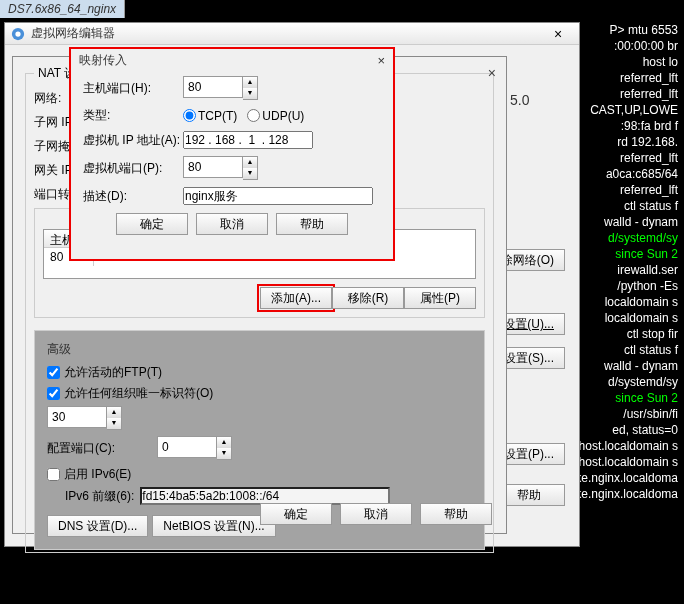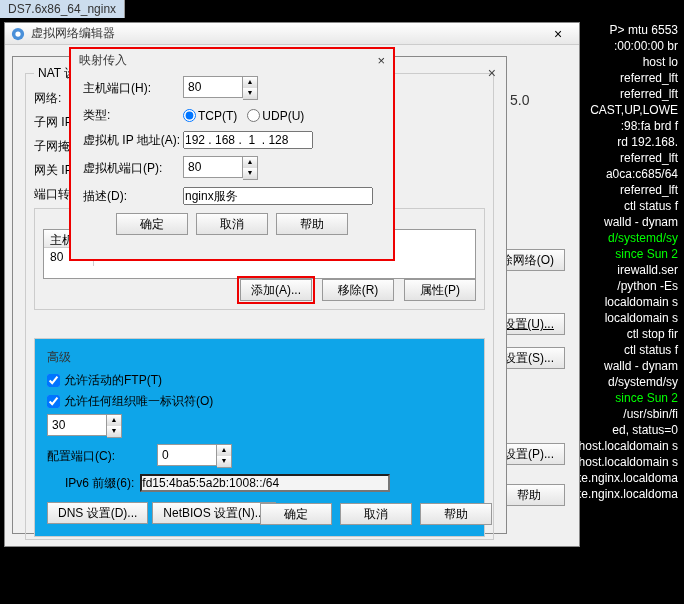--- a/index.html
+++ b/index.html
@@ -1,57 +1,57 @@
 <!DOCTYPE html>
 <html><head>
   <meta charset="utf-8">
   <style>
     * { margin: 0; padding: 0; box-sizing: border-box; font-family: "Microsoft YaHei", Arial, sans-serif; font-size: 12px; }
     body { background: #000; width: 684px; height: 604px; position: relative; overflow: hidden; }
     .tab-bar { position: absolute; top: 0; left: 0; height: 18px; background: #444; display: flex; }
     .tab { background: #e8e8e8; padding: 2px 8px; border-right: 1px solid #999; color: #333; }
-    .tab.active { background: #cde; }
+    .tab.active { background: #cde; font-style: italic; }
     .terminal { position: absolute; top: 18px; left: 0; right: 0; bottom: 0; background: #000; color: #fff; font-family: monospace; font-size: 13px; padding: 4px; white-space: pre; line-height: 16px; }
     .term-green { color: #0f0; }
     
     .editor-window { position: absolute; left: 4px; top: 22px; width: 576px; height: 525px; background: #f0f0f0; border: 1px solid #888; }
     .title-bar { height: 22px; background: linear-gradient(#fff,#e8e8e8); display: flex; align-items: center; padding: 0 6px; border-bottom: 1px solid #ccc; }
     .title-bar .icon { width: 14px; height: 14px; margin-right: 6px; }
     .title-bar .title { flex: 1; color: #333; }
     .title-bar .close { width: 30px; text-align: center; cursor: pointer; font-size: 14px; }
     
     .nat-window { position: absolute; left: 12px; top: 56px; width: 495px; height: 478px; background: #f0f0f0; border: 1px solid #888; }
     .nat-close { position: absolute; top: 8px; right: 10px; font-size: 14px; cursor: pointer; color: #444;}
     .nat-body { padding: 8px 12px; }
     .nat-row { display: flex; align-items: center; margin-bottom: 4px; height: 20px;}
     .nat-row label { width: 75px; text-align: left; }
     .btn { background: linear-gradient(#fdfdfd,#e4e4e4); border: 1px solid #999; padding: 3px 10px; cursor: pointer; min-width: 72px; text-align: center; height: 22px; line-height: 14px;}
     .btn-row { display: flex; gap: 8px; justify-content: center; margin-top: 8px; }
     .right-btns { position: absolute; right: 14px; display: flex; flex-direction: column; gap: 8px; }
     .bottom-btns { position: absolute; bottom: 8px; right: 14px; display: flex; gap: 8px; }
     
-    .adv-fieldset { border: 1px solid #ccc; background: #0ea5e9; margin-top: 28px; padding: 10px 12px 12px 12px; }
+    .adv-fieldset { border: 1px solid #ccc; background: #a3a3a3; margin-top: 12px; padding: 10px 12px 12px 12px; }
     .adv-title { color: #333; margin-bottom: 6px; }
     .adv-row { display: flex; align-items: center; margin-bottom: 6px; }
     .adv-row .lbl { margin-right: 6px; }
     .spinner { display: inline-flex; }
     .spinner input { width: 60px; border: 1px solid #999; height: 22px; padding: 1px 4px;}
     .spinner .sp-btns { display: flex; flex-direction: column; border: 1px solid #999; border-left: none;}
     .spinner .sp-btns span { width: 14px; height: 11px; background: linear-gradient(#fff,#ddd); font-size: 7px; text-align: center; line-height: 10px; cursor: pointer; }
     .chk { display: flex; margin-bottom: 4px; }
     .chk input { margin-right: 4px; }
 
     .ipv6-fld { width: 250px; }
     .dns-row { margin-top: 10px; display:flex; gap:4px;}
     
     .port-fieldset { border: 1px solid #ccc; position: relative; padding: 20px 8px 8px 8px; margin-top: 40px; }
     .port-table { height: 50px; background: #fff; border: 1px solid #999; display: flex; }
     .port-col { border-right: 1px solid #ccc; padding: 2px 6px; height: 18px;}
     .port-table .hdr { background: linear-gradient(#fff,#e8e8e8); border-bottom: 1px solid #ccc; }
-    .port-actions { display: flex; gap: 10px; justify-content: flex-end; }
+    .port-actions { display: flex; margin-top: 8px; justify-content: flex-end; }
     .port-actions .btn.highlight { outline: 2px solid #e00; outline-offset: 1px; }
     
     .map-window { position: absolute; left: 70px; top: 48px; width: 324px; height: 212px; background: #f0f0f0; border: 1px solid #888; outline: 2px solid #e00; outline-offset: -1px;}
     .map-title { padding: 3px 8px; color: #333; position: relative;}
     .map-title .close { position: absolute; right: 8px; top: 4px; font-size: 13px; cursor: pointer;}
     .map-body { padding: 4px 12px; }
     .map-row { display: flex; align-items: center; margin-bottom: 7px; }
     .map-row .lbl { width: 100px; }
     .radio-row { display: flex; gap: 10px; align-items: center;}
     .radio-row label { display: flex; align-items: center; gap: 2px;}
@@ -149,20 +149,24 @@
         <div class="adv-row">
           <span class="lbl">配置端口(C):</span>
           <div class="spinner" style="margin-left:36px;">
               <input value="0" style="">
               <div class="sp-btns">
                 <span>▲</span>
                 <span>▼</span>
               </div>
             </div>
         </div>
+        <div class="chk">
+            <input type="checkbox" style="">
+            <span>启用 IPv6(E)</span>
+          </div>
         <div class="adv-row">
           <span class="lbl" style="margin-left:18px;">IPv6 前缀(6):</span>
           <input class="fld ipv6-fld" style="background: rgb(244, 244, 244);" value="fd15:4ba5:5a2b:1008::/64">
         </div>
         <div class="dns-row">
           <div class="btn">DNS 设置(D)...</div>
           <div class="btn">NetBIOS 设置(N)...</div>
         </div>
       </div>
     </fieldset>

